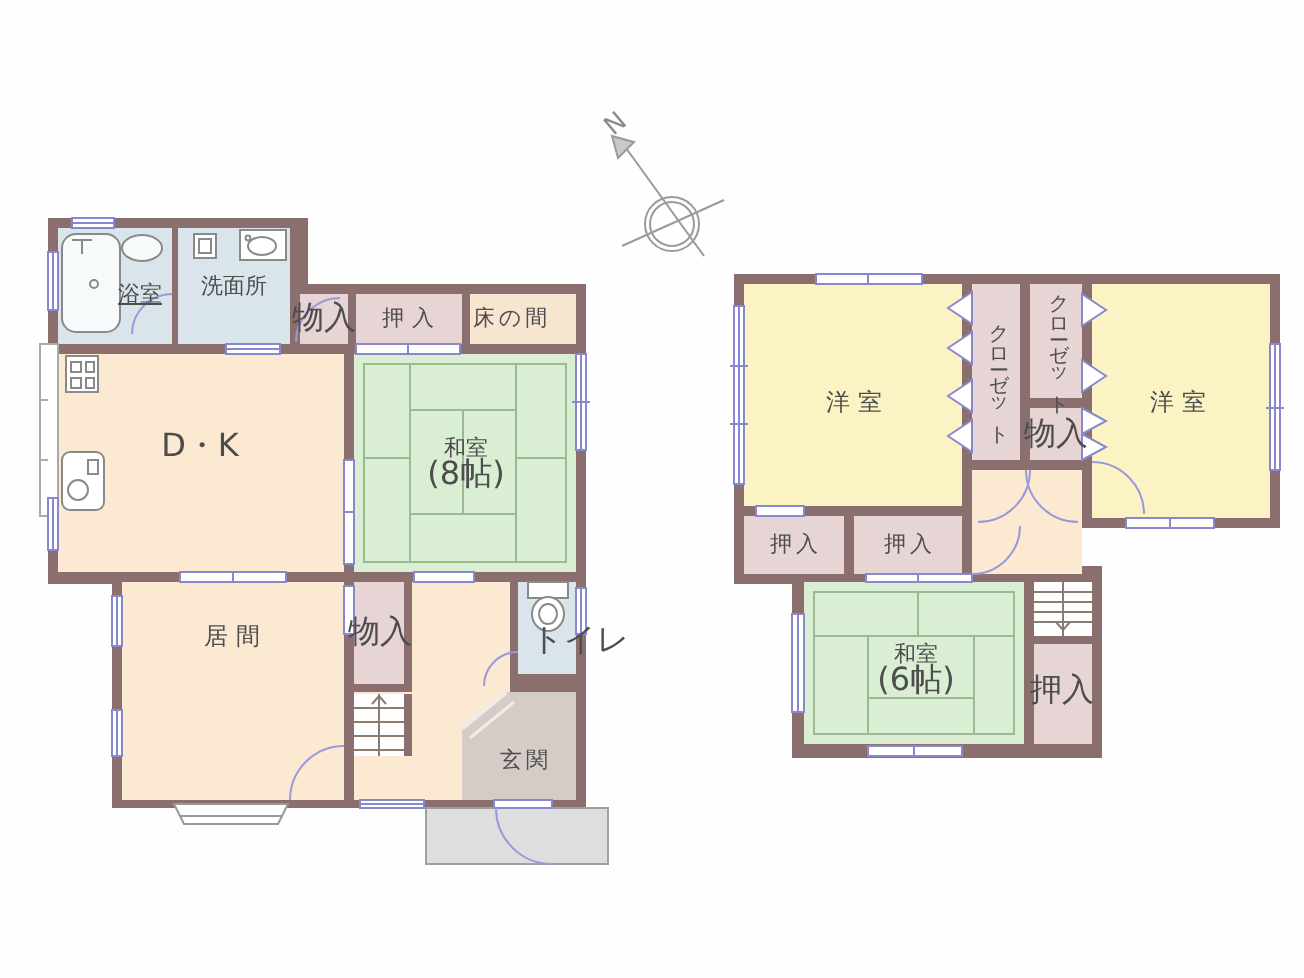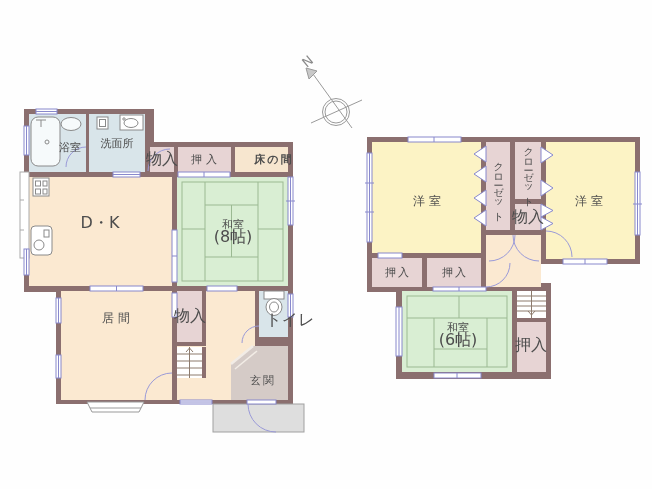--- a/index.html
+++ b/index.html
@@ -294,25 +294,25 @@
     <g stroke="#9a9a9a" stroke-width="1" fill="none">
       <line x1="313" y1="74" x2="352" y2="128"></line>
       <line x1="311" y1="123" x2="362" y2="100"></line>
       <circle cx="336" cy="112" r="13.5"></circle>
       <circle cx="336" cy="112" r="11"></circle>
       <polygon points="306,68 317,71 309,79" fill="#c9c9c9" stroke="#9a9a9a"></polygon>
       <text x="303" y="68" font-size="13" fill="#8a8a8a" stroke="none" font-family="DejaVu Sans, sans-serif" transform="rotate(-40 305 63)">N</text>
     </g>
   </svg>
 
-  <div class="lbl" style="left:70px;top:147px;">浴室</div>
+  <div class="lbl" style="left:70px;top:147px;text-decoration:underline;">浴室</div>
   <div class="lbl" style="left:117px;top:143px;">洗面所</div>
   <div class="lbl small" style="left:162px;top:159px;">物入</div>
   <div class="lbl sp" style="left:206px;top:159px;">押入</div>
-  <div class="lbl sp2" style="left:274px;top:159px;font-weight:bold;">床の間</div>
+  <div class="lbl sp2" style="left:256px;top:159px;">床の間</div>
   <div class="lbl" style="left:100px;top:223px;font-size:16px;">D・K</div>
   <div class="lbl" style="left:233px;top:224px;">和室</div>
   <div class="lbl small" style="left:233px;top:237px;">(8帖)</div>
   <div class="lbl sp" style="left:118px;top:318px;font-size:12px;">居間</div>
   <div class="lbl small" style="left:190px;top:316px;">物入</div>
   <div class="lbl small" style="left:290px;top:320px;">トイレ</div>
   <div class="lbl sp2" style="left:263px;top:380px;">玄関</div>
 
   <div class="lbl sp" style="left:429px;top:201px;font-size:12px;">洋室</div>
   <div class="vlabel" style="left:498px;top:186px;">クローゼット</div>

